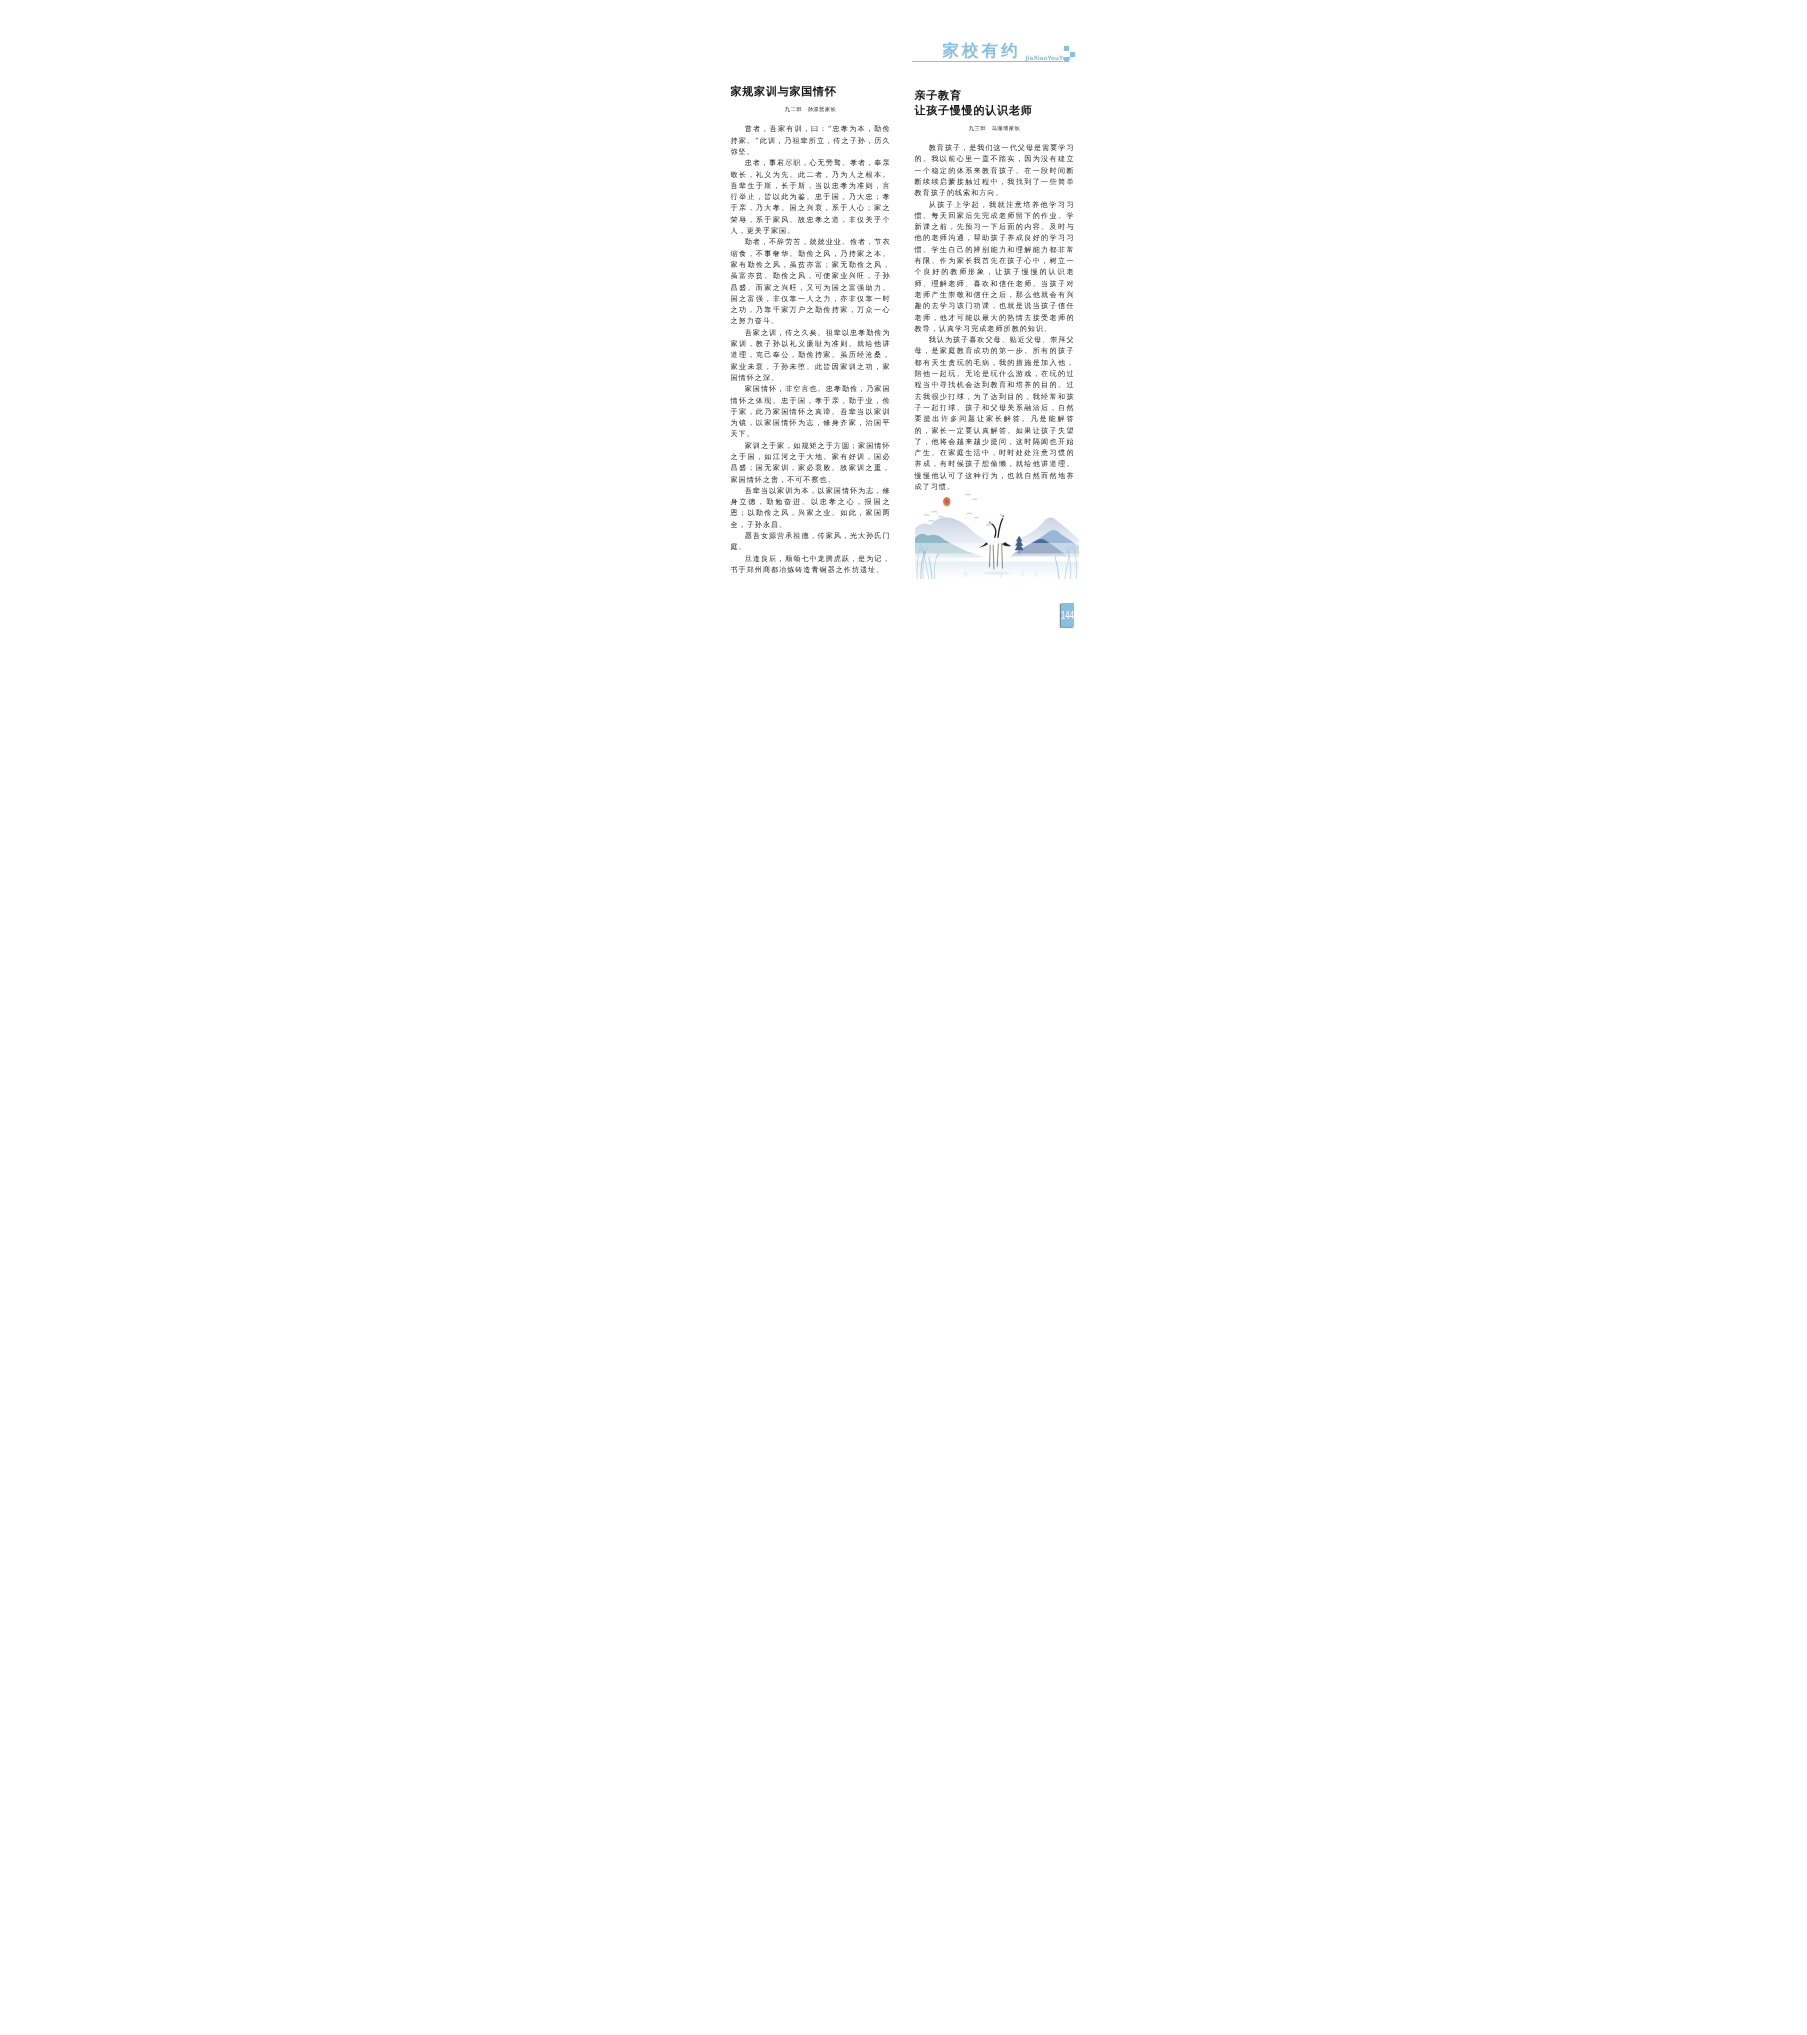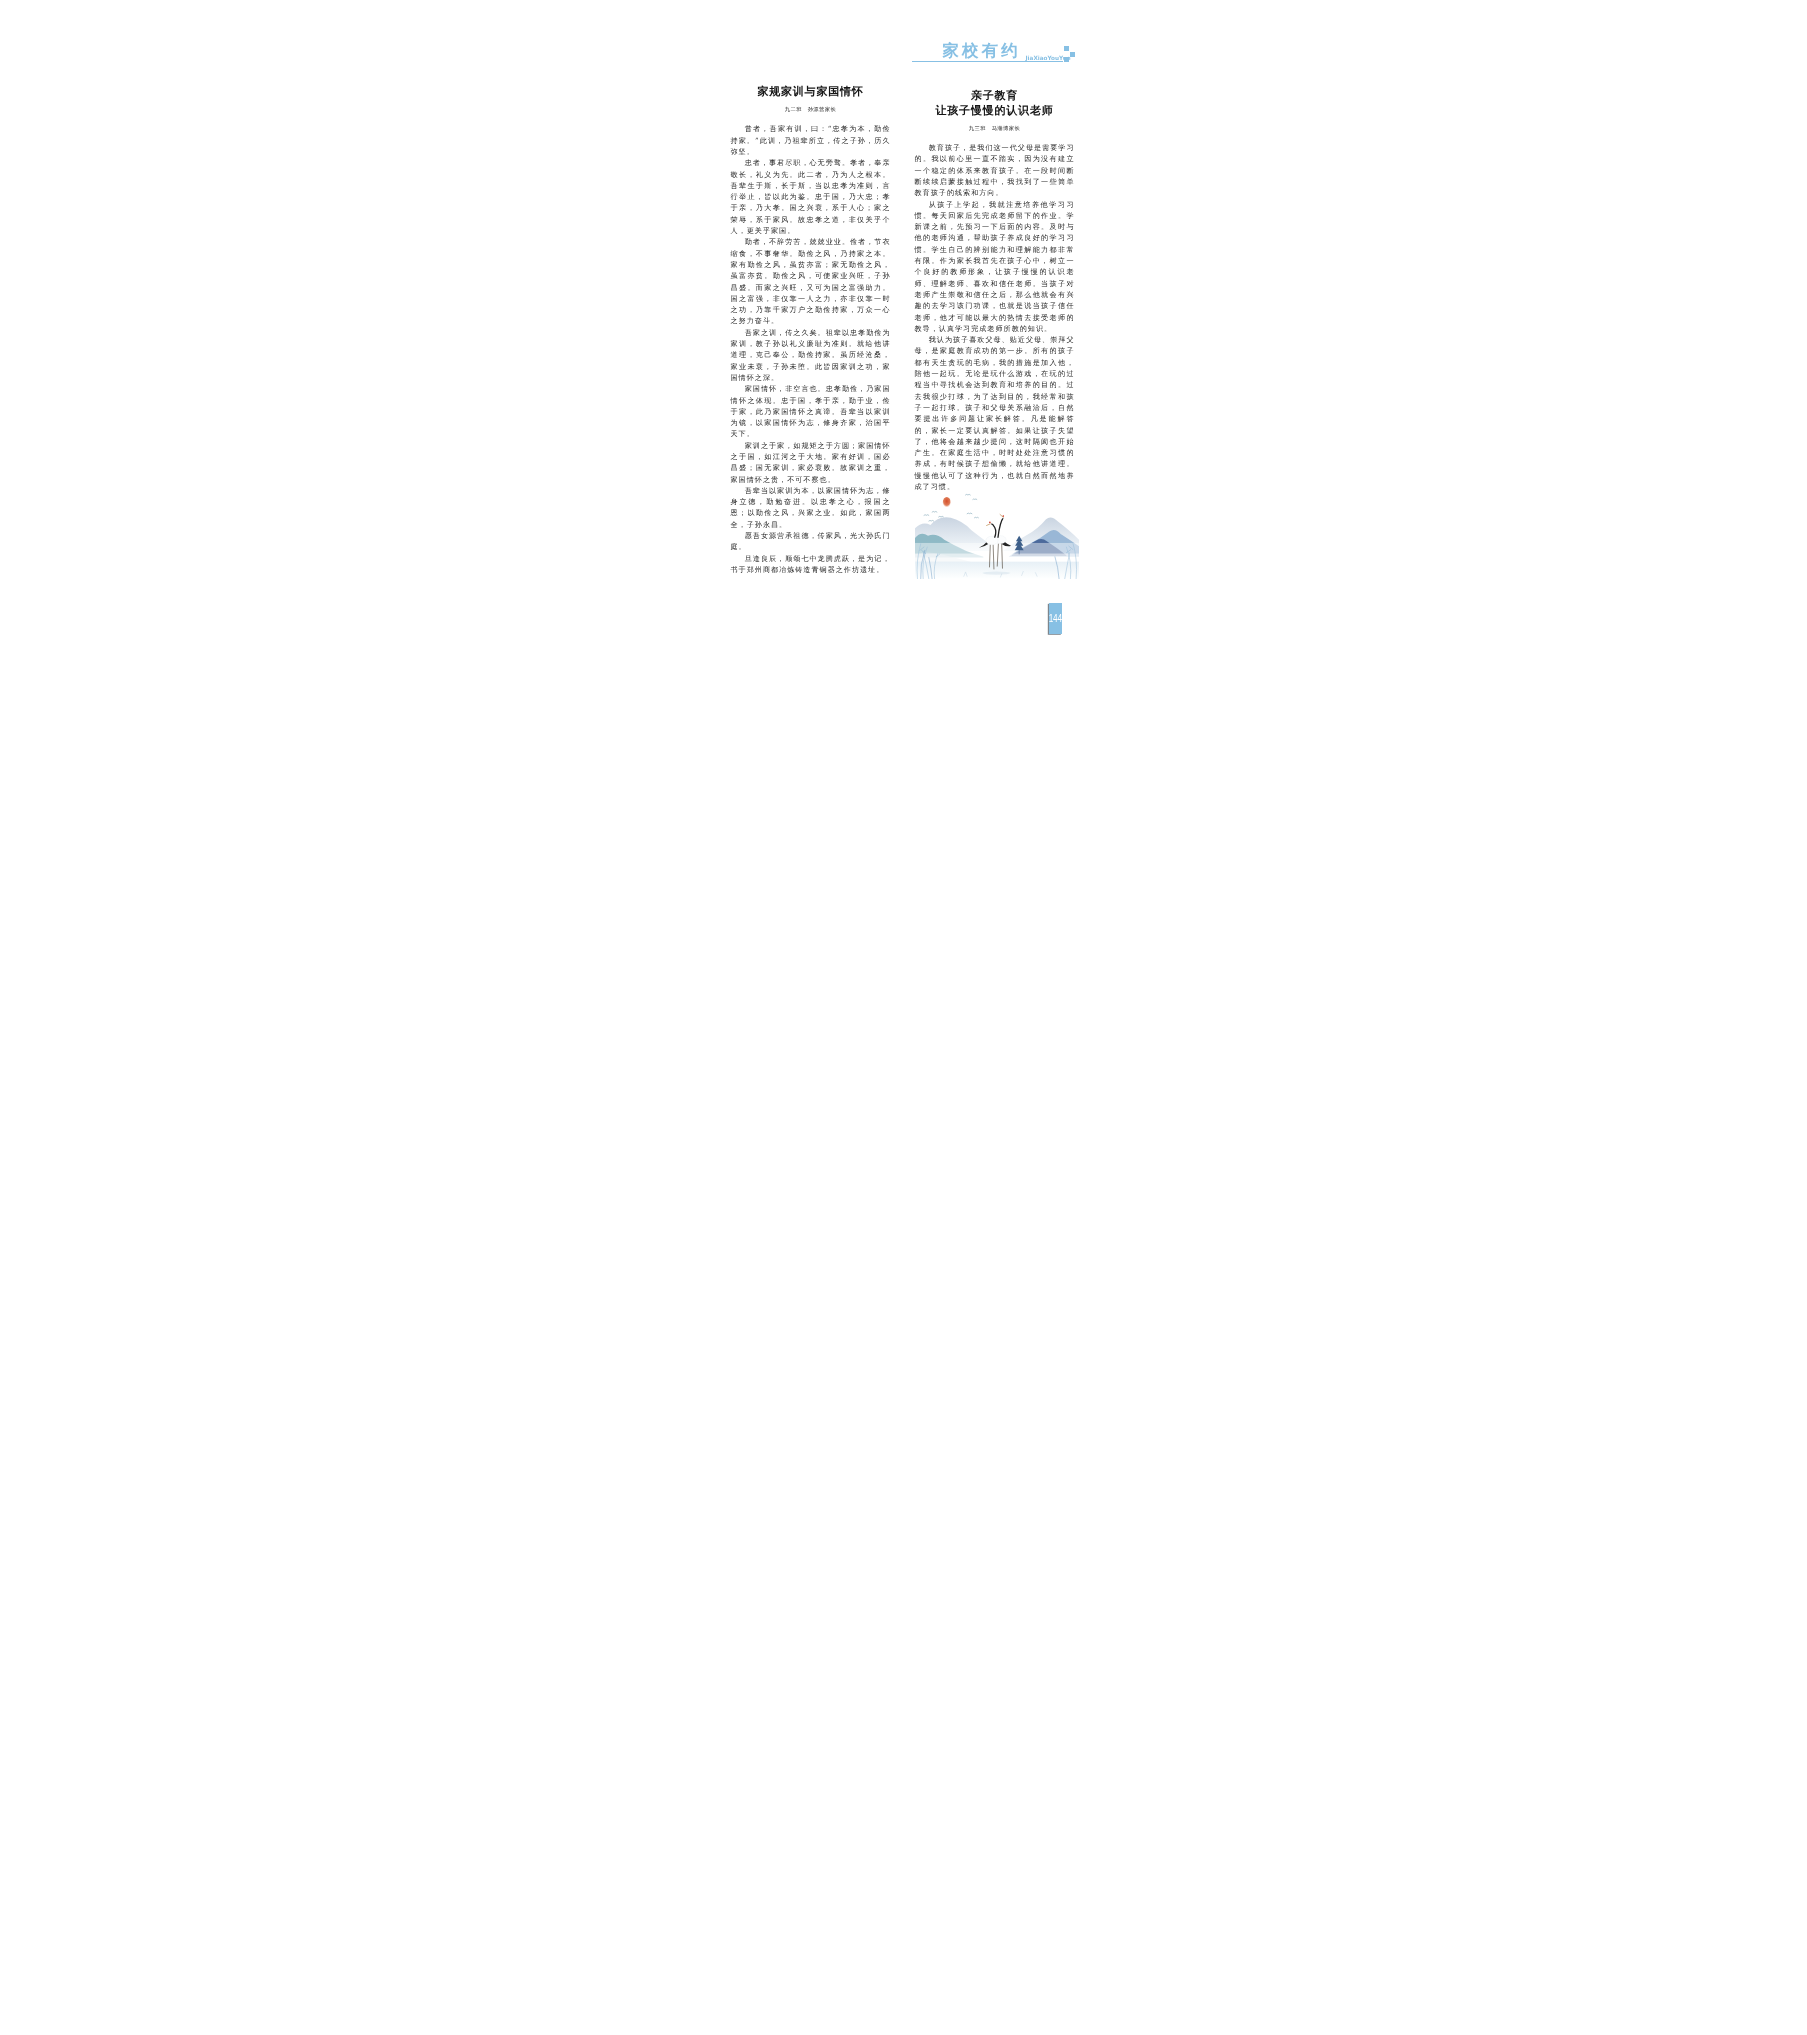--- a/index.html
+++ b/index.html
@@ -35,21 +35,21 @@
   .sq { position:absolute; width:5.3px; height:5.3px; background:var(--accent,#87c0e4); }
   .sq1 { left:386px; top:42px; }
   .sq2 { left:392px; top:48px; }
   .sq3 { left:386px; top:53px; }
 
   
   .col { position:absolute; width:160px; color:#222; }
   .col-left  { left:53px; top:81px; }
   .col-right { left:237px; top:85px; }
   .article-title {
-    text-align:center;
+    text-align:left;
     font-size:11px; font-weight:700;
     letter-spacing:0.8px; line-height:14.7px;
     color:#151515;
     font-family:Liberation Mono, monospace;
   }
   .article-author {
     text-align:center;
     font-size:5.3px; letter-spacing:0.4px;
     color:#222; margin-top:6.1px;
   }
@@ -65,22 +65,22 @@
 
   
   .illus {
     position:absolute; left:237px; top:485px;
     width:164px; height:90px;
   }
   .illus svg { display:block; width:100%; height:100%; }
 
   
   .page-badge {
-    position:absolute; left:371px; top:599px;
-    width:13px; height:31px;
+    position:absolute; left:383px; top:599px;
+    width:13px; height:24px;
     background:var(--accent,#87c0e4);
     box-shadow:-1.2px 0.8px 0 var(--badge-shadow,#7e868d);
     display:flex; align-items:center; justify-content:center;
   }
   .page-badge span {
     color:#ffffff;
     font-family:"Liberation Sans", sans-serif;
     font-size:10.6px; line-height:1;
     letter-spacing:-0.4px;
     transform:scaleX(.78);

